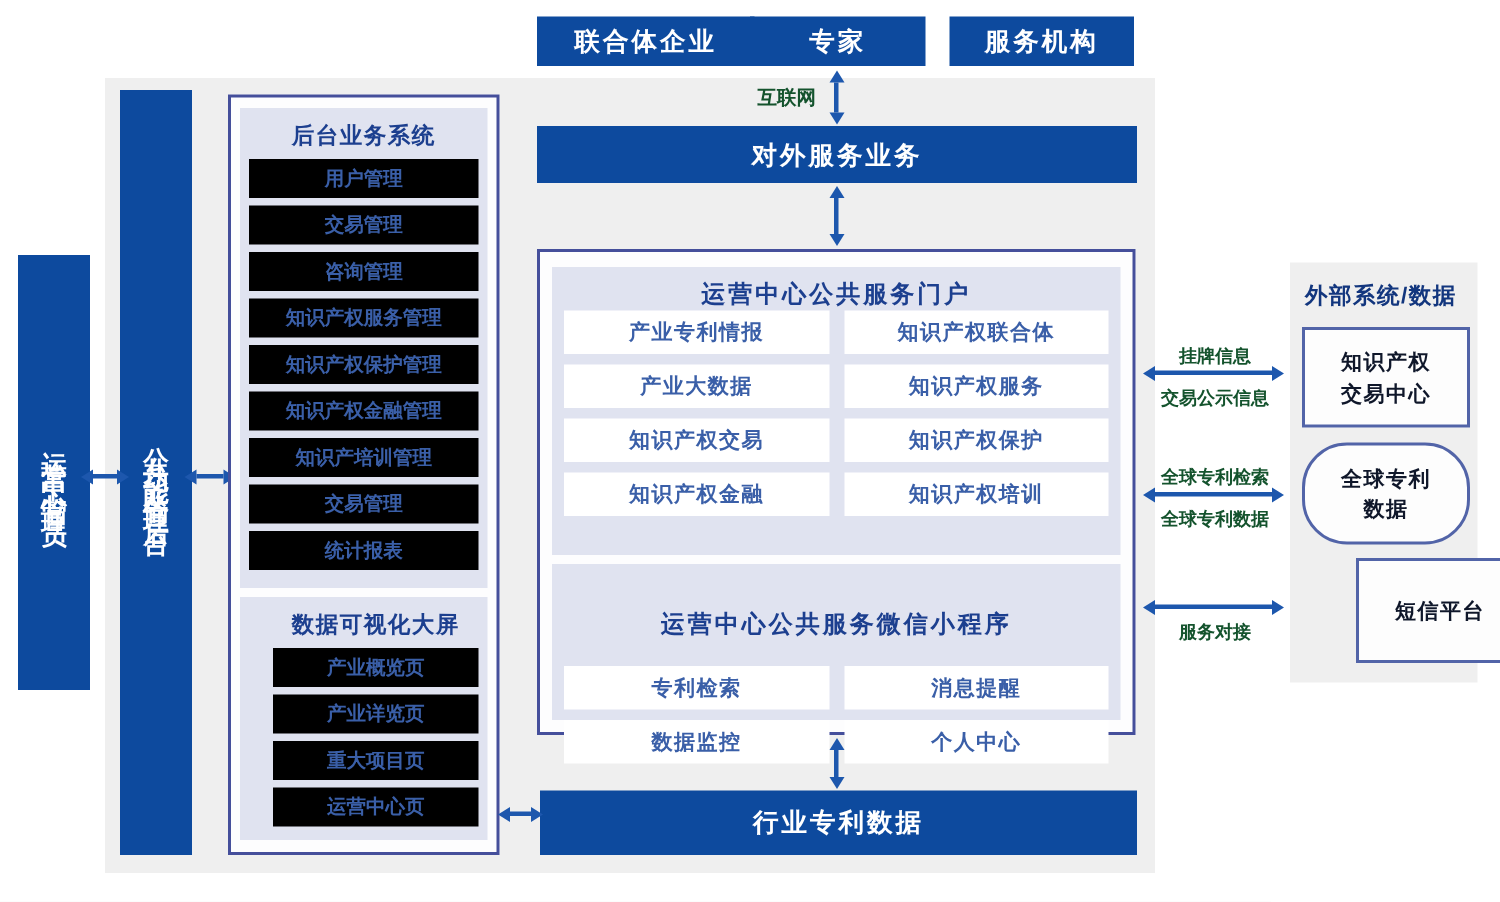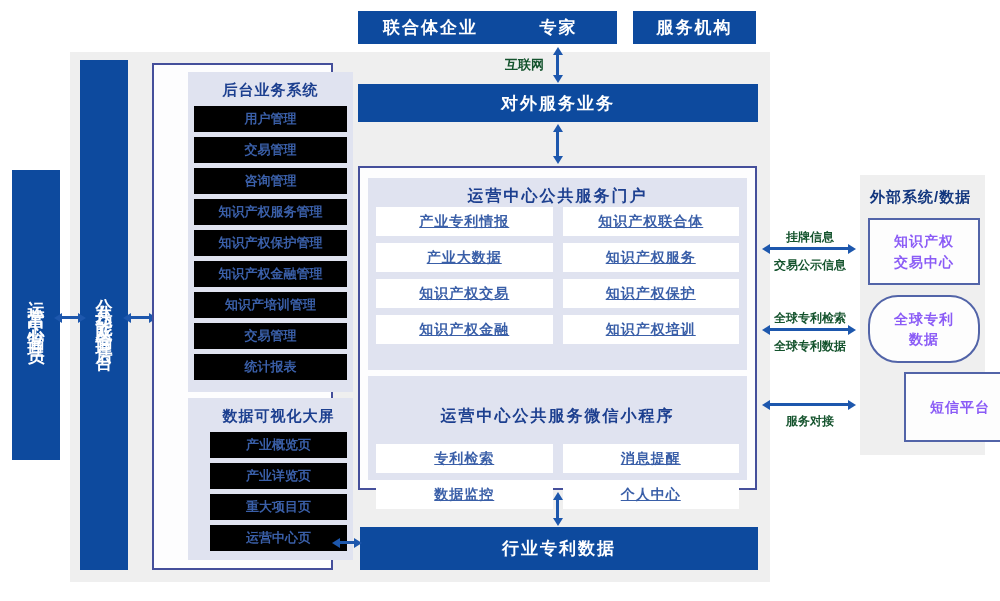--- a/index.html
+++ b/index.html
@@ -9,34 +9,34 @@
   .panel-gray { position:absolute; background:#efefef; }
 
   .box-dark { position:absolute; background:#0d4a9e; color:#fff; font-weight:bold;
               display:flex; align-items:center; justify-content:center; font-size:17px; letter-spacing:2px; }
 
   .vbar { writing-mode:vertical-rl; text-orientation:upright; }
 
   .frame { position:absolute; background:#fdfdfe; border:2px solid #454f9b; }
 
   .lav-panel { position:absolute; background:#e0e3f0; display:flex; flex-direction:column;
-               padding:6px; gap:5px;margin-left:28px; }
+               padding:6px; gap:5px; }
   .lav-title { text-align:center; font-weight:bold; color:#1c3f8f; font-size:15px;
                padding:3px 0 1px; letter-spacing:1px; }
   .lav-item { background:#000000; color:#3a5fa8; font-weight:bold; font-size:13px;
               display:flex; align-items:center; justify-content:center; height:26px; flex:none; }
 
   .grid-panel { position:absolute; background:#e0e3f0; padding:4px 8px 8px; }
   .grid-title { text-align:center; font-weight:bold; color:#1c3f8f; font-size:16px;
                 letter-spacing:2px; padding:4px 0 0; }
   .grid2 { display:grid; grid-template-columns:1fr 1fr; gap:7px 10px; }
   .grid-cell { background:#fff; color:#3a5fa8; font-weight:bold; font-size:14px; height:29px;
-               display:flex; align-items:center; justify-content:center; letter-spacing:1px;text-decoration:underline; }
+               display:flex; align-items:center; justify-content:center; letter-spacing:1px; }
 
-  .ext-box { position:absolute; background:#fdfdfd; border:2px solid #5264a8; color:#8b5cf6;
+  .ext-box { position:absolute; background:#fdfdfd; border:2px solid #5264a8; color:#0f172a;
              font-weight:bold; font-size:14px; display:flex; flex-direction:column;
              align-items:center; justify-content:center; line-height:1.45; letter-spacing:1px; }
 
   .lbl-blue { position:absolute; color:#14532d; font-weight:bold; font-size:12px; text-align:center; }
 
   
   .harrow { position:absolute; height:3px; background:#1d57ad; }
   .harrow::before { content:""; position:absolute; left:-8px; top:50%; transform:translateY(-50%);
                     border-top:5px solid transparent; border-bottom:5px solid transparent;
                     border-right:8px solid #1d57ad; }

